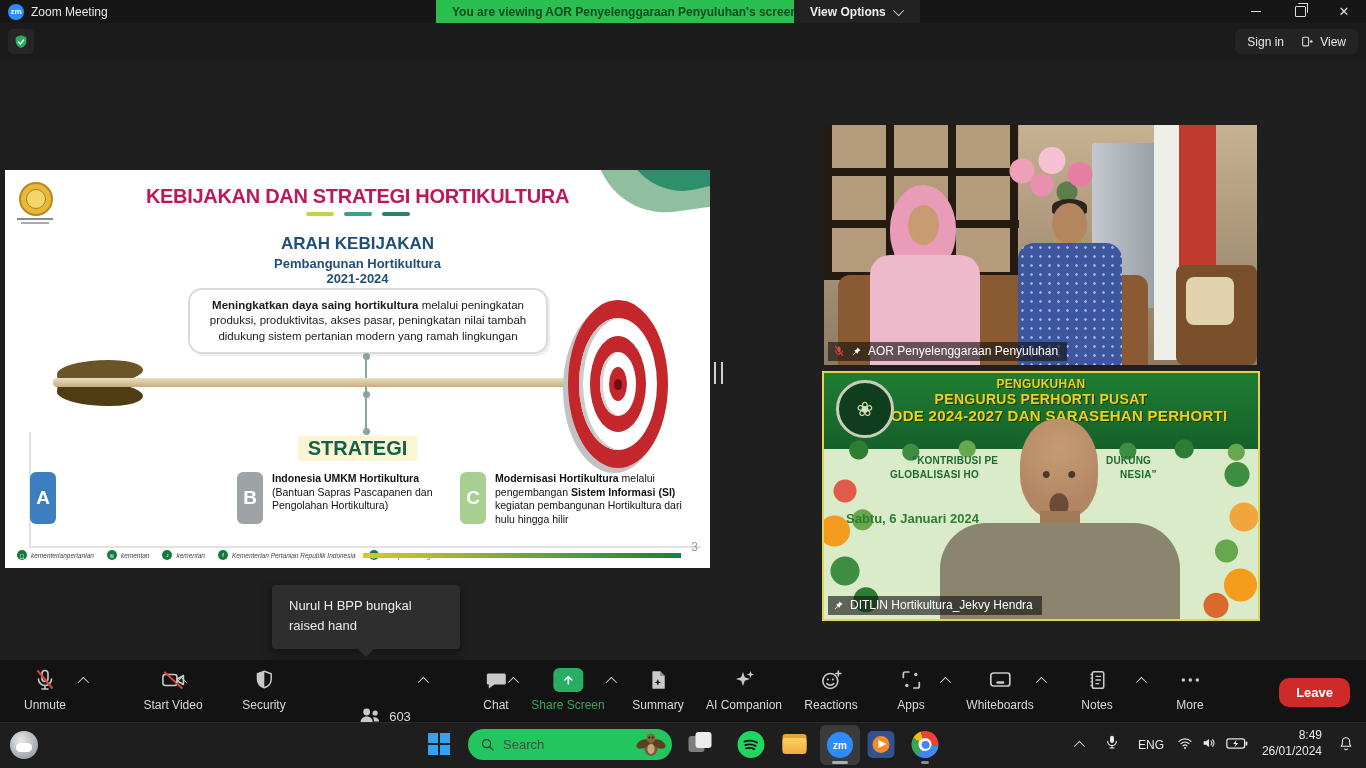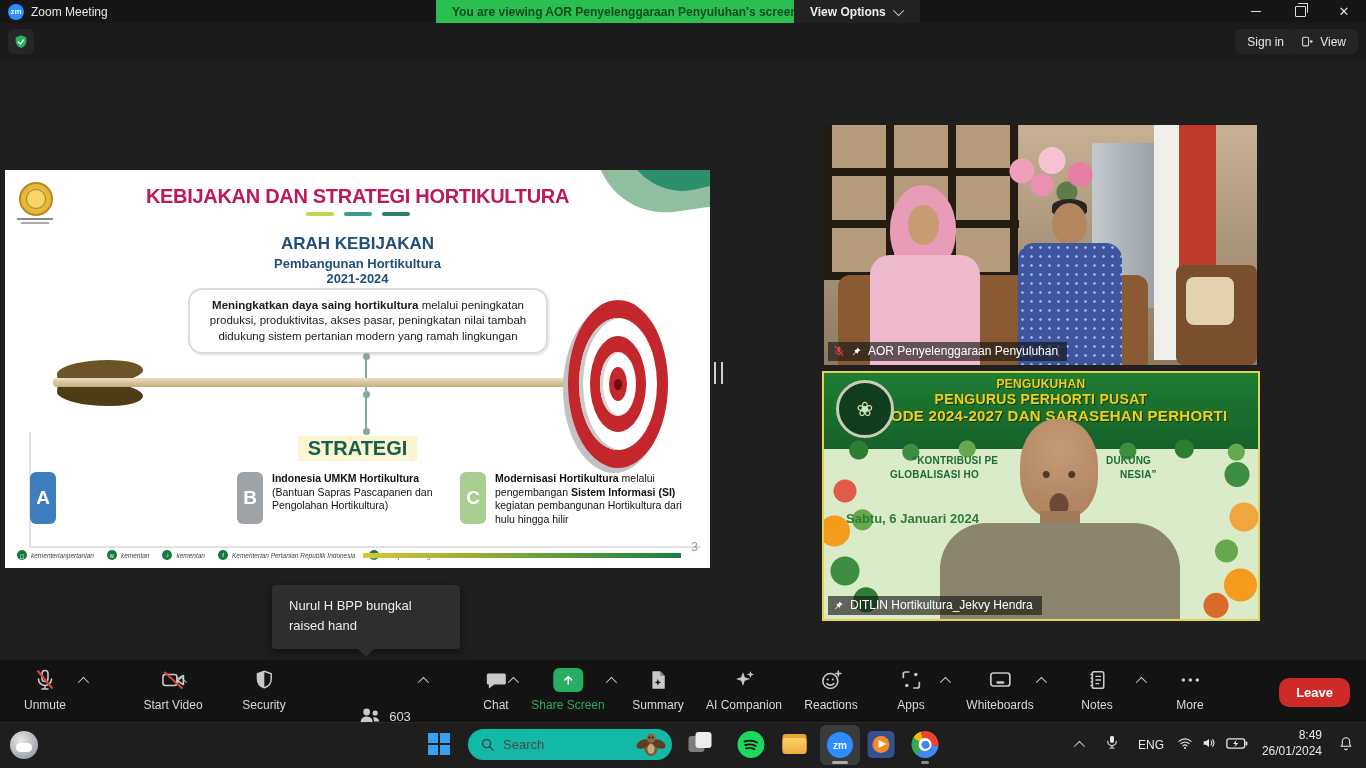--- a/index.html
+++ b/index.html
@@ -134,21 +134,21 @@
   .green-label{color:#2EA85C;}
   .count{color:#d8d8d8;font-size:13px;}
   .leave-btn{position:absolute;right:16px;top:18px;background:#CE2A2A;color:#fff;font-size:13px;font-weight:bold;border-radius:10px;padding:7px 17px;cursor:pointer;}
 
   
   .taskbar{position:absolute;left:0;top:722px;width:1366px;height:46px;background:#1E1E1E;border-top:1px solid rgba(255,255,255,.05);box-sizing:border-box;}
   .weather{position:absolute;left:10px;top:8px;width:28px;height:28px;border-radius:50%;background:radial-gradient(circle at 40% 35%,#E9E9E9,#9DA3AB 75%);}
   .weather::after{content:"";position:absolute;left:6px;top:12px;width:16px;height:9px;background:#fff;border-radius:8px;}
   .start{position:absolute;left:428px;top:733px;width:22px;height:22px;display:grid;grid-template-columns:10px 10px;grid-gap:2px;cursor:pointer;}
   .start div{width:10px;height:10px;background:#35A2F0;}
-  .search-pill{position:absolute;left:468px;top:729px;width:204px;height:31px;background:#14b8a6;border-radius:16px;display:flex;align-items:center;cursor:pointer;}
+  .search-pill{position:absolute;left:468px;top:729px;width:204px;height:31px;background:#22c55e;border-radius:16px;display:flex;align-items:center;cursor:pointer;}
   .search-pill .stext2{color:#4a4a4a;font-size:13px;margin-left:8px;}
   .owl{position:absolute;right:4px;top:-2px;width:34px;height:34px;}
   .ticon{position:absolute;top:731px;transform:translateX(-50%);width:27px;height:27px;cursor:pointer;}
   .tv-back{position:absolute;left:1px;top:5px;width:16px;height:16px;background:#7E7E7E;border-radius:3px;}
   .tv-front{position:absolute;left:8px;top:1px;width:16px;height:16px;background:#ECECEC;border-radius:3px;}
   .spotify{width:27px;height:27px;border-radius:50%;background:#1ED760;}
   .folder-back{position:absolute;left:1px;top:3px;width:24px;height:18px;background:#E8A33D;border-radius:3px;}
   .folder-front{position:absolute;left:1px;top:7px;width:24px;height:16px;background:linear-gradient(#FFD262,#F0AC3F);border-radius:3px;}
   .zoom-active{position:absolute;left:820px;top:725px;width:40px;height:40px;background:#3A3B3D;border-radius:6px;cursor:pointer;}
   .zoom-circ{position:absolute;left:7px;top:7px;width:26px;height:26px;border-radius:50%;background:#2D8CFF;color:#fff;font-size:10px;font-weight:bold;display:flex;align-items:center;justify-content:center;}

